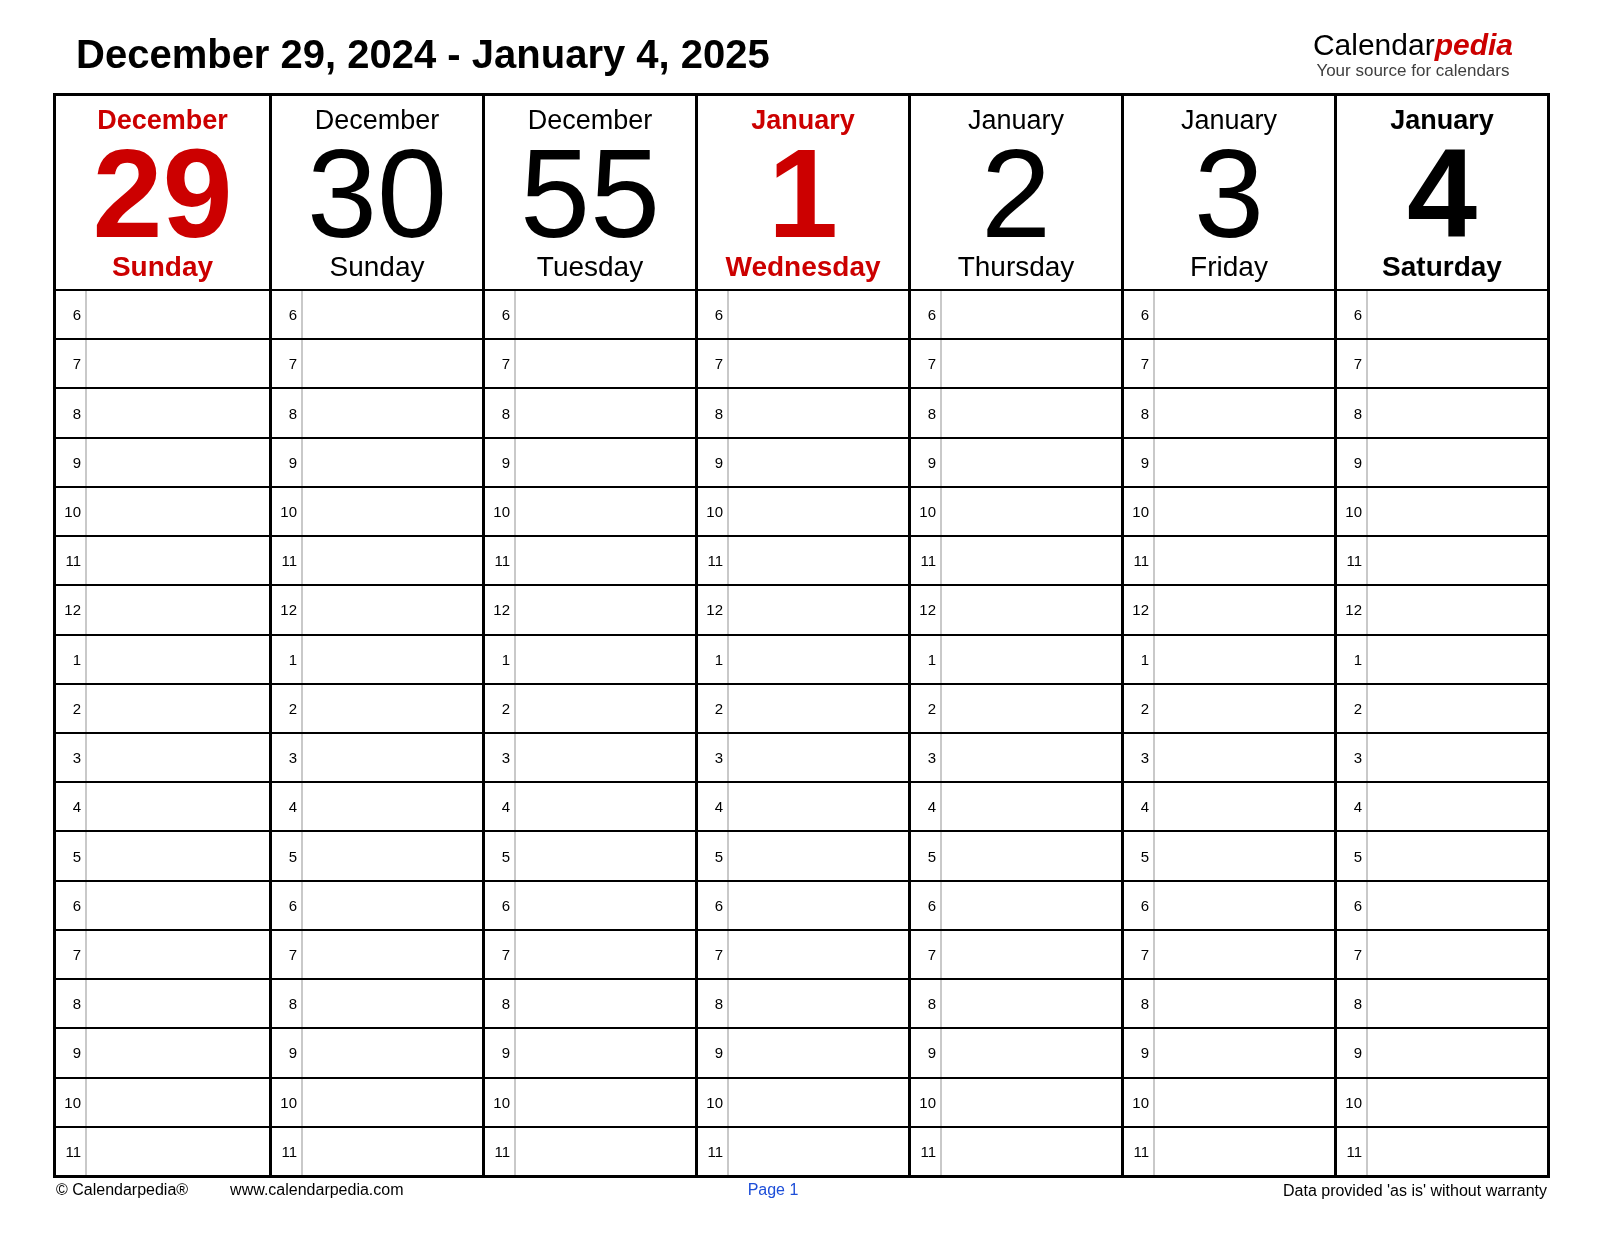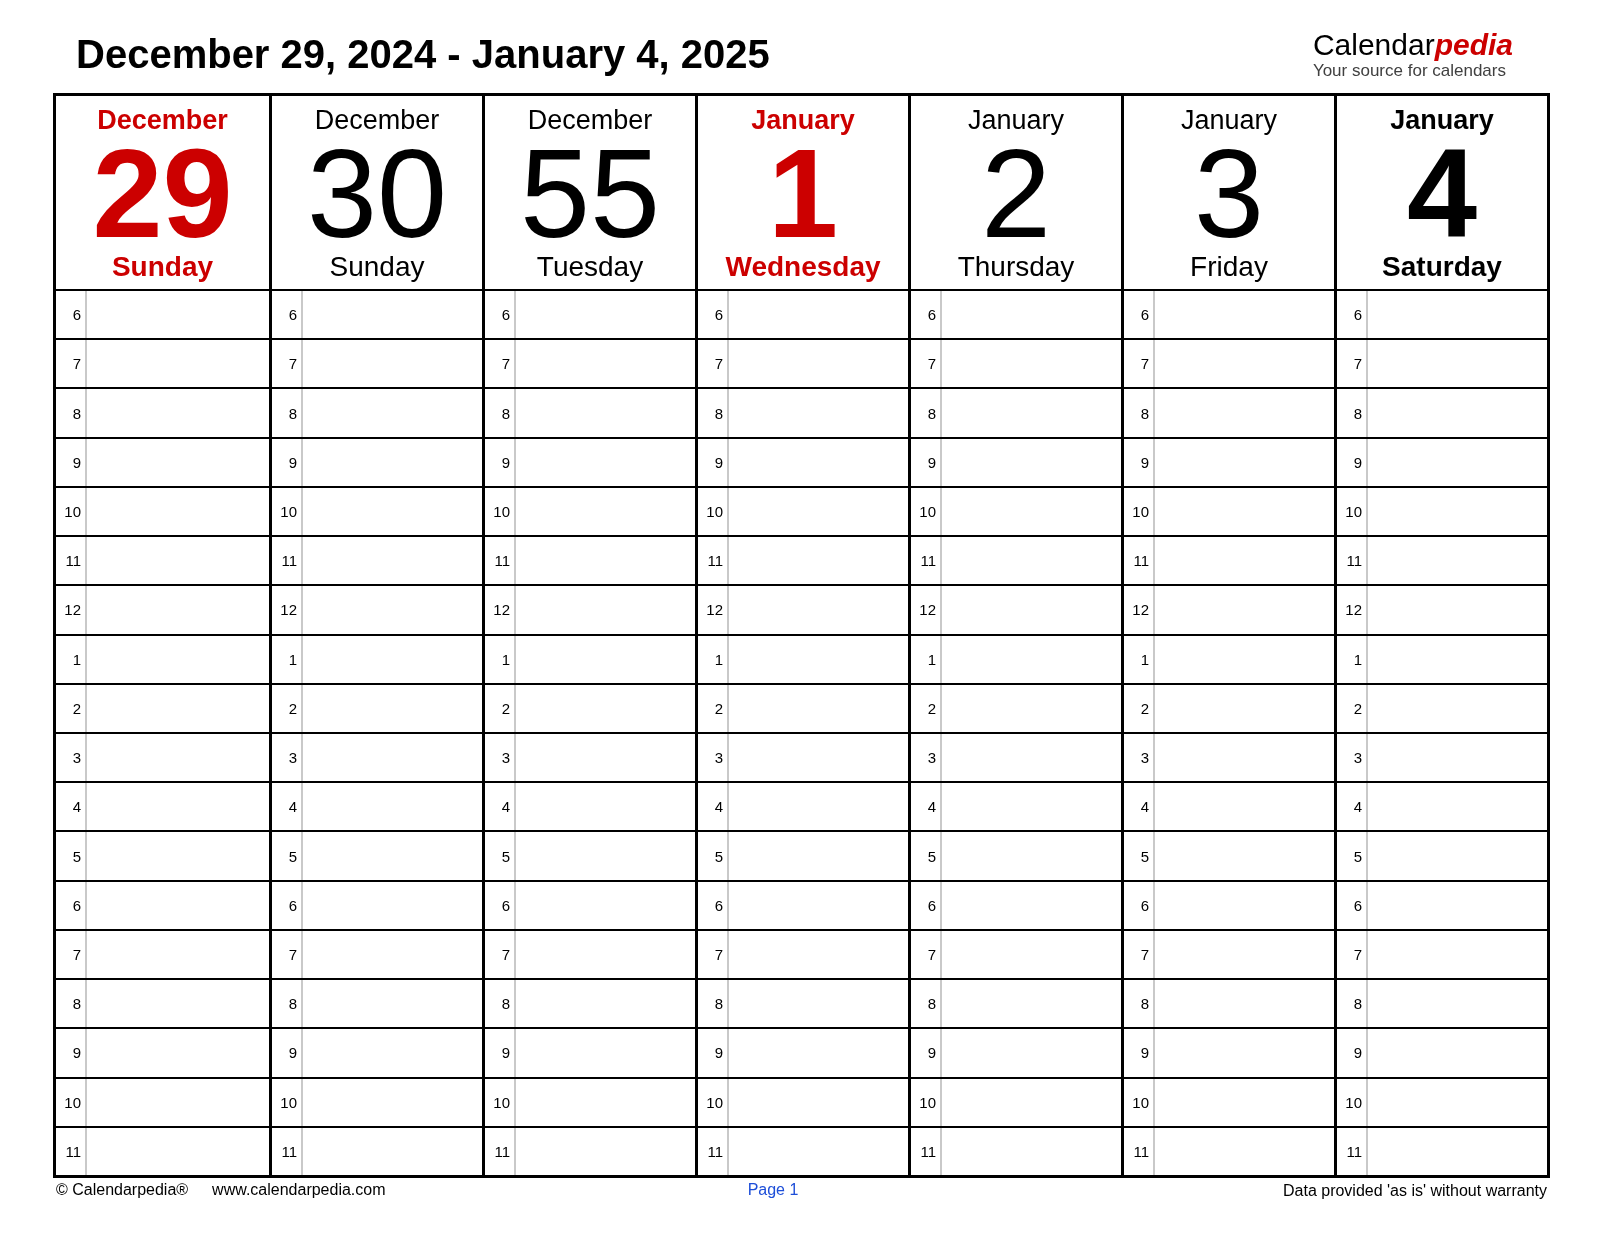--- a/index.html
+++ b/index.html
@@ -16,21 +16,21 @@
     left: 56px; top: 32px;
     font-size: 40px;
     font-weight: bold;
     color: #000;
     letter-spacing: 0;
     margin-left: 20px;
   }
   .logo-block {
     position: absolute;
     right: 87px; top: 28px;
-    text-align: left;
+    text-align: center;
     margin-left: 47px;
   }
   .logo-wordmark {
     font-size: 30px;
     color: #000;
     line-height: 1.1;
   }
   .logo-wordmark .pedia {
     color: #cc0000;
     font-weight: bold;
@@ -98,21 +98,21 @@
     color: #cc0000;
     white-space: nowrap;
   }
   
   .footer-left {
     position: absolute;
     left: 56px; top: 1181px;
     font-size: 16px;
     color: #000;
   }
-  .footer-left .site { margin-left: 24px; color: #000; text-decoration: none; }
+  .footer-left .site { margin-left: 42px; color: #000; text-decoration: none; }
   .footer-center {
     position: absolute;
     left: 53px; top: 1181px;
     width: 1440px;
     text-align: center;
     font-size: 16px;
     color: #1d4ed8;
   }
   .footer-right {
     position: absolute;

